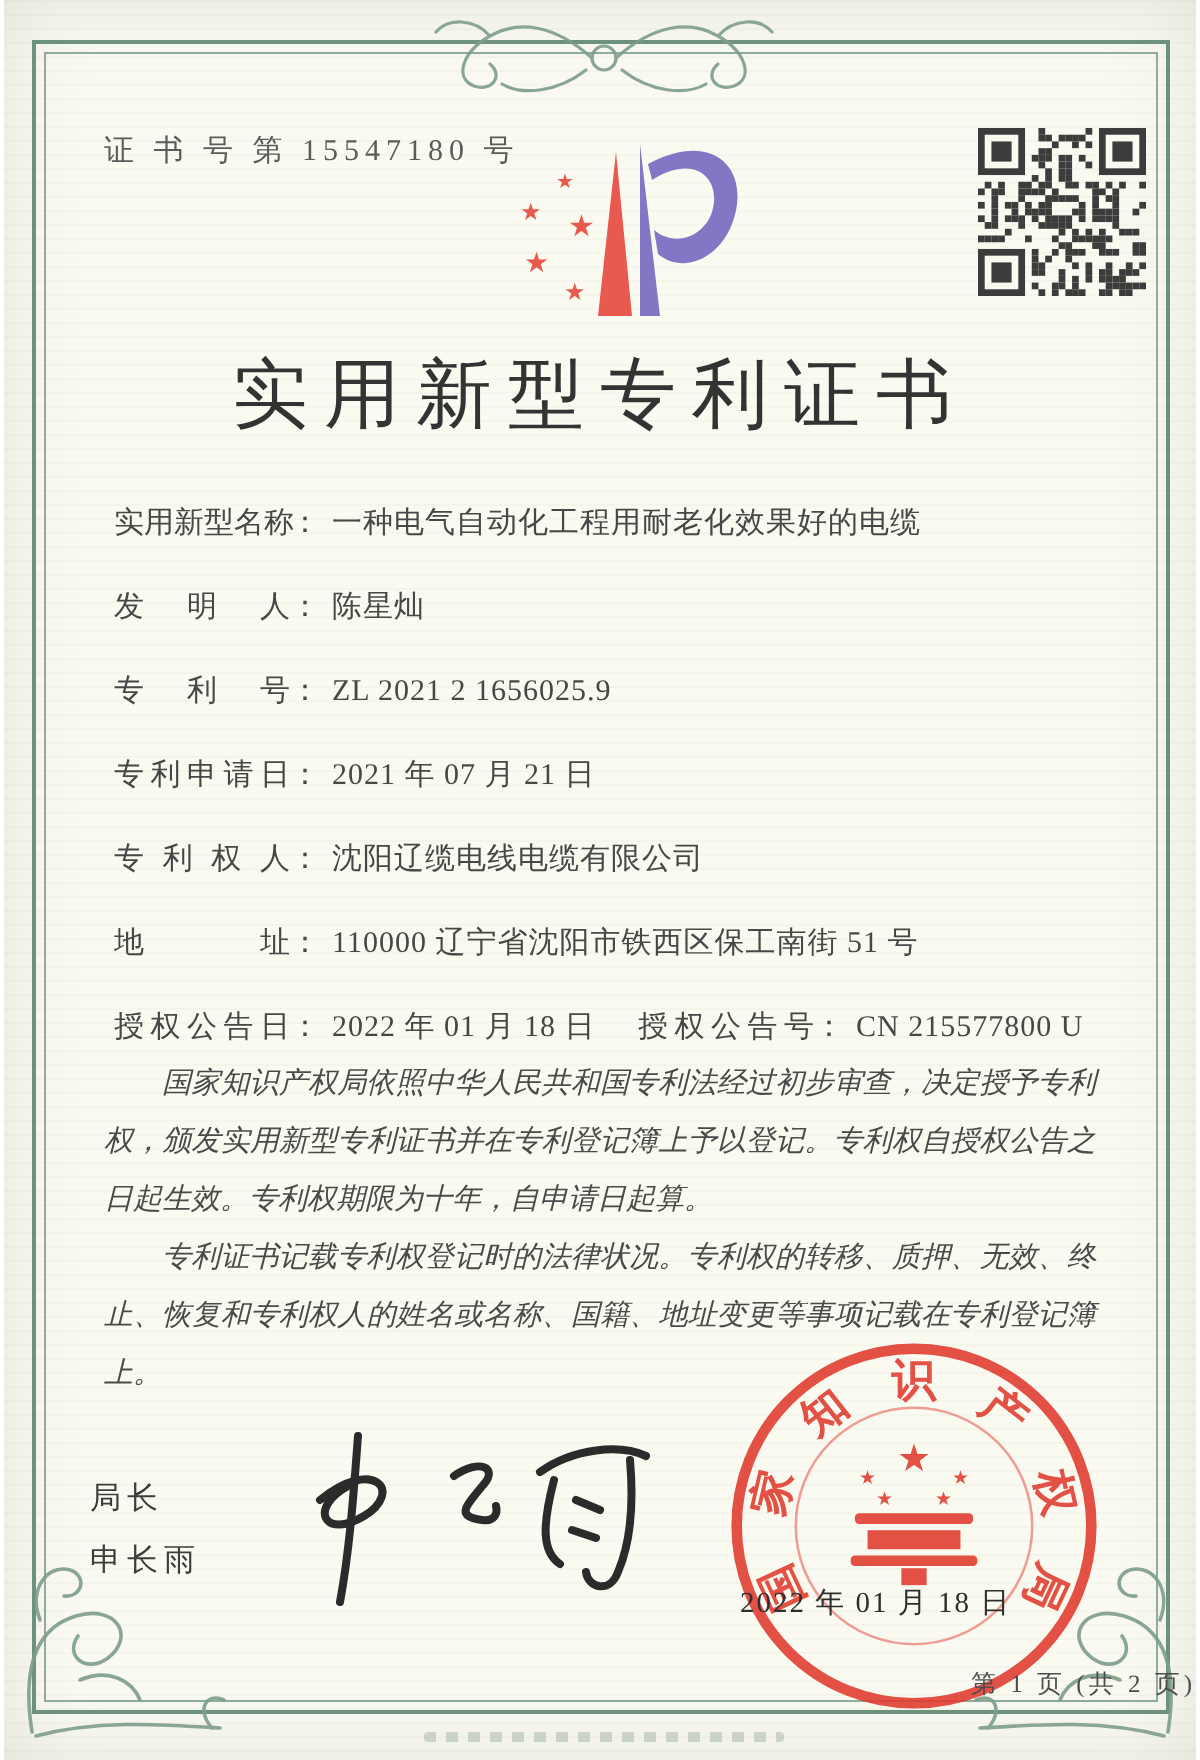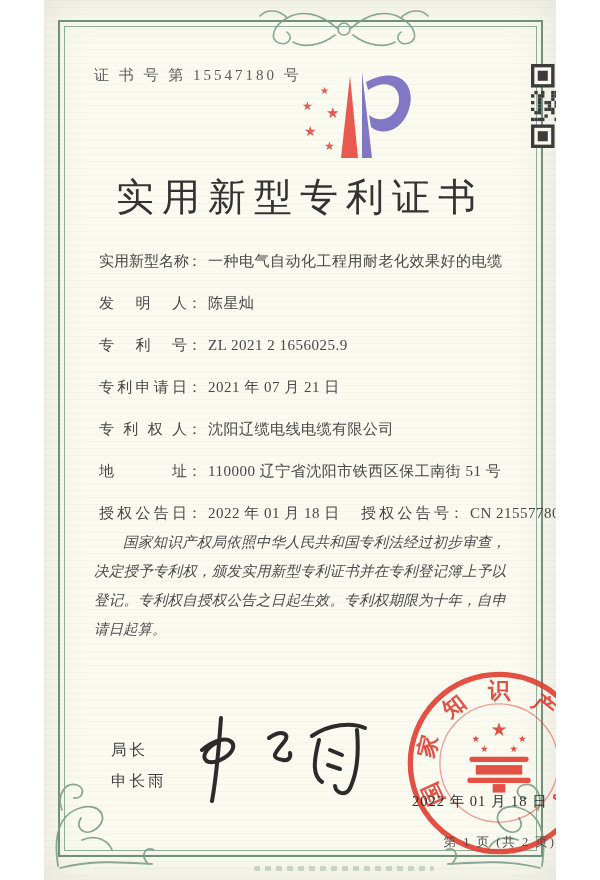--- a/index.html
+++ b/index.html
@@ -1,18 +1,18 @@
 <!DOCTYPE html>
 <html><head>
 <meta charset="utf-8">
 <style>
   html,body{margin:0;padding:0;}
   .page{
     position:relative;
-    width:512px;height:880px;
+    width:596px;height:880px;
     margin:0 auto;
     background:#fbfaf1;
     background-image:repeating-linear-gradient(to bottom, rgba(190,200,180,0.10) 0 1px, transparent 1px 7px);
     box-shadow:inset 0 0 40px rgba(120,120,110,0.18);
     overflow:hidden;
     font-family:"Liberation Serif","DejaVu Serif",serif;
     color:#454545;
   }
   
   .frame-outer{position:absolute;left:14px;top:20px;right:13px;bottom:23px;border:2px solid #6d927c;}
@@ -35,21 +35,21 @@
   .frow{height:18px;margin-bottom:24px;white-space:nowrap;font-size:15px;color:#474747;}
   .flabel{display:inline-block;width:88px;text-align:justify;text-align-last:justify;vertical-align:top;}
   .fcolon{display:inline-block;margin-right:6px;}
   .fvalue{letter-spacing:0.5px;margin-top:24px;}
   .fgroup-1{display:inline-block;width:262px;}
   
   .paras{position:absolute;left:50px;top:528px;right:50px;font-size:14.5px;line-height:29px;
          color:#4a4a4a;font-style:italic;text-align:justify;}
   .paras p{margin:0;text-indent:2em;}
   
-  .signer{position:absolute;left:67px;top:734px;font-size:15.5px;letter-spacing:3px;color:#3d3d3d;line-height:31px;}
+  .signer{position:absolute;left:43px;top:734px;font-size:15.5px;letter-spacing:3px;color:#3d3d3d;line-height:31px;}
   .signature{position:absolute;left:135px;top:708px;width:210px;height:100px;}
   .seal{position:absolute;left:360px;top:668px;width:190px;height:190px;opacity:.88;}
   .seal-date{position:absolute;left:368px;top:792px;font-size:14.5px;color:#2e2e2e;letter-spacing:1px;z-index:3;}
   .footer{position:absolute;left:0;top:834px;width:100%;text-align:right;font-size:12.5px;letter-spacing:2px;color:#4c4c4c;}
   .microtext{
     position:absolute;left:210px;top:866px;width:180px;height:5px;
     background:repeating-linear-gradient(to right, rgba(140,165,145,.4) 0 6px, transparent 6px 11px);
     border-radius:2px;
   }
   svg{display:block;}
@@ -336,20 +336,21 @@
     <div class="frow">
       <span class="flabel">地址</span><span class="fcolon">：</span><span class="fvalue">110000 辽宁省沈阳市铁西区保工南街 51 号</span>
     </div>
     <div class="frow">
       <span class="fgroup-1"><span class="flabel">授权公告日</span><span class="fcolon">：</span><span class="fvalue">2022 年 01 月 18 日</span></span><span><span class="flabel">授权公告号</span><span class="fcolon">：</span><span class="fvalue">CN 215577800 U</span></span>
     </div>
   </div>
 
   <div class="paras">
     <p>国家知识产权局依照中华人民共和国专利法经过初步审查，决定授予专利权，颁发实用新型专利证书并在专利登记簿上予以登记。专利权自授权公告之日起生效。专利权期限为十年，自申请日起算。</p>
+    <p>专利证书记载专利权登记时的法律状况。专利权的转移、质押、无效、终止、恢复和专利权人的姓名或名称、国籍、地址变更等事项记载在专利登记簿上。</p>
   </div>
 
   <div class="signer">
     <div>局长</div>
     <div>申长雨</div>
   </div>
 
   <svg class="signature" viewBox="0 0 200 100">
     <g fill="none" stroke="#2b2b2b" stroke-width="4" stroke-linecap="round">
       <path d="M18,42 C45,20 60,38 40,50 C20,62 12,46 32,35"></path>

